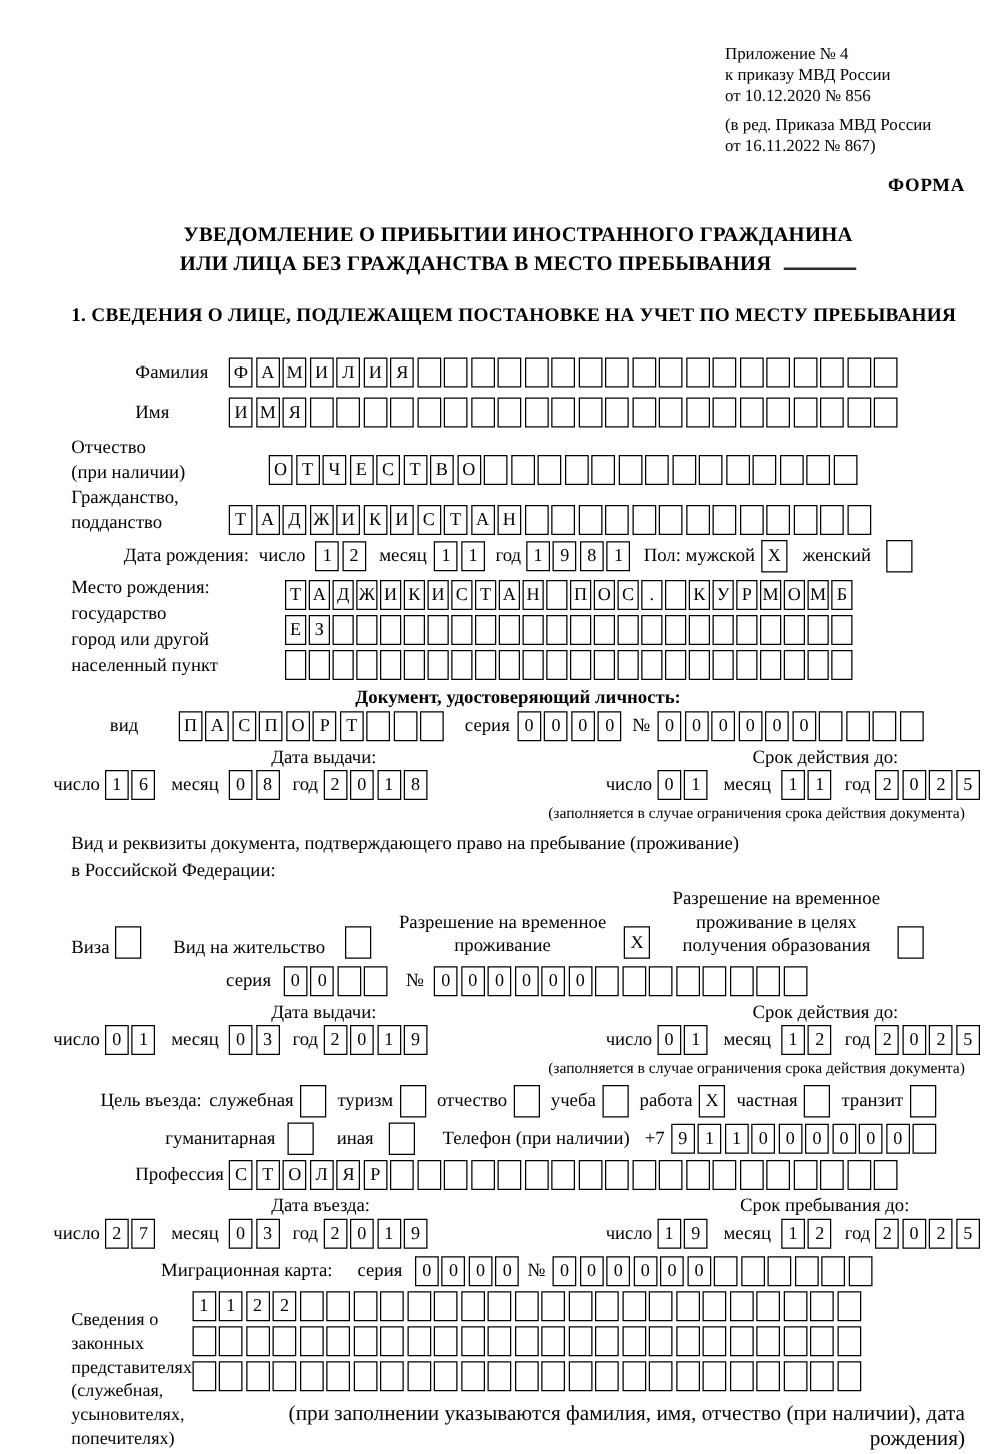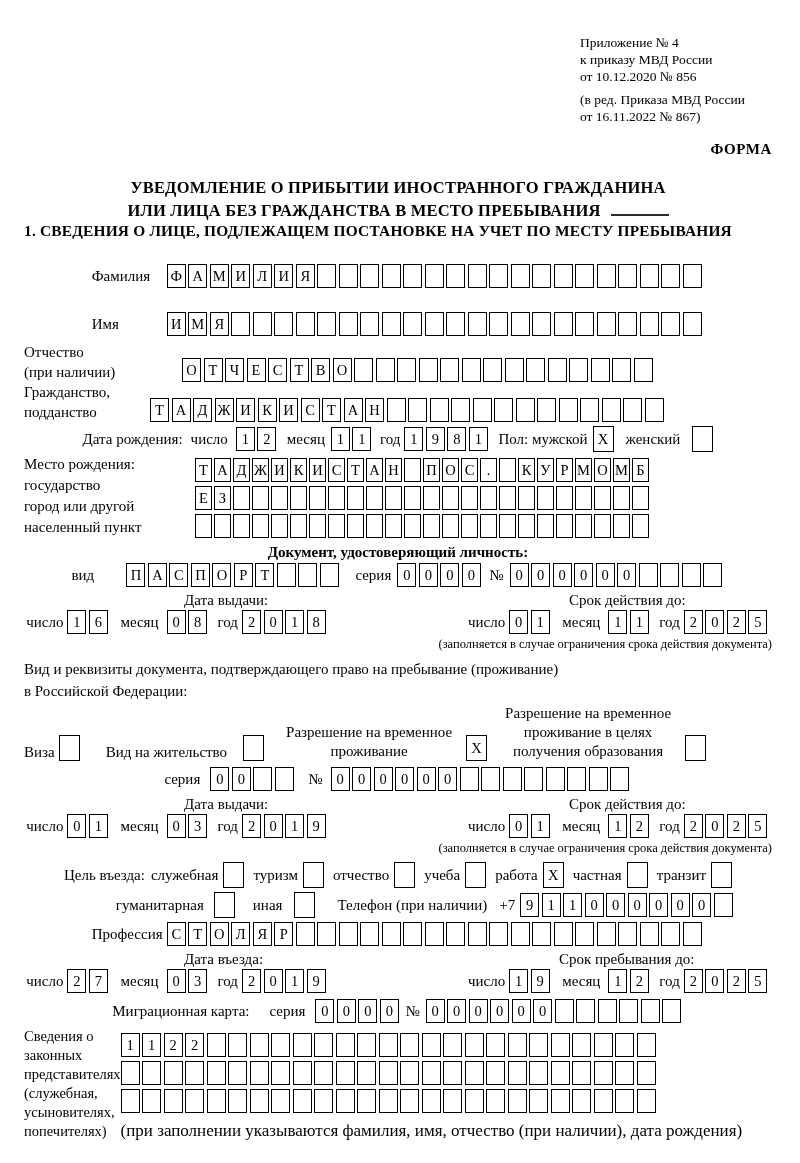--- a/index.html
+++ b/index.html
@@ -1,29 +1,29 @@
 <!DOCTYPE html>
 <html lang="ru"><head>
 <meta charset="utf-8">
 <style>
   * { box-sizing: border-box; }
   html, body { margin:0; padding:0; }
   body {
     width:800px; height:1163px; background:#ffffff; color:#000;
     font-family:"Liberation Serif", serif; font-size:15px;
   }
-  .page { width:800px; height:1163px; padding:34px 28px 12px 24px; overflow:hidden; background:#fff; }
+  .page { width:800px; height:1163px; padding:34px 28px 12px 57px; overflow:hidden; background:#fff; }
 
   .hdr { margin-left:auto; width:192px; font-size:13.5px; line-height:17px; }
   .hdr .sub { margin-top:6px; }
   .form-label { text-align:right; font-weight:bold; margin-top:16px; font-size:15px; letter-spacing:0.6px; }
 
   .title { text-align:center; font-weight:bold; font-size:16.5px; margin-top:18px; line-height:23px; letter-spacing:0.2px; }
   .blank-line { display:inline-block; width:58px; border-bottom:2.2px solid #2c2c2c; height:12px; margin-left:10px; }
-  .section-title { font-weight:bold; font-size:15.4px; letter-spacing:0.2px; }
+  .section-title { font-weight:bold; font-size:15.4px; margin-top:22px; letter-spacing:0.2px; }
 
   .frow { display:flex; align-items:center;justify-content:center; }
   .frow-top { display:flex; align-items:flex-end; }
   .lbl { flex:0 0 auto; white-space:nowrap; }
   .cellrow { display:flex; flex:0 0 auto; }
   .cell {
     width:19px; height:24px; border:1.6px solid #000; margin-right:2.5px;
     display:inline-flex; align-items:center; justify-content:center;
     font-size:14.5px; flex:0 0 auto; background:#fff;
   }
@@ -33,21 +33,21 @@
     display:inline-flex; align-items:center; justify-content:center;
     font-size:14.5px; flex:0 0 auto; background:#fff;
   }
 
   .lbl-sm { flex:0 0 75px; }
   .lblcol1 { flex:0 0 158px; line-height:20px; }
   .lblcol2 { flex:0 0 126px; line-height:20px; }
   .lblcol3 { flex:0 0 171px; line-height:21px; }
   .lblcol4 { flex:0 0 88px; line-height:19px; font-size:14.5px; }
 
-  .mt2{margin-top:2px}.mt4{margin-top:4px}.mt6{margin-top:6px}.mt8{margin-top:24px}.mt24{margin-top:24px}
+  .mt2{margin-top:2px}.mt4{margin-top:4px}.mt6{margin-top:6px}.mt8{margin-top:8px}.mt24{margin-top:24px}
   .bp-row { margin-bottom:4px; }
 
   .doc-title { text-align:center; font-weight:bold; margin-top:6px; font-size:15px; }
 
   .dates-header { position:relative; height:18px; margin-top:5px; }
   .dh-l { position:absolute; left:160px; }
   .dh-r { position:absolute; left:545px; }
   .dh-r2 { position:absolute; left:535px; }
   .dr .ml10 { margin-left:10px; } .dr .ml8 { margin-left:8px; } .dr .ml4 { margin-left:4px; }
   .dr-right { margin-left:140px; }

